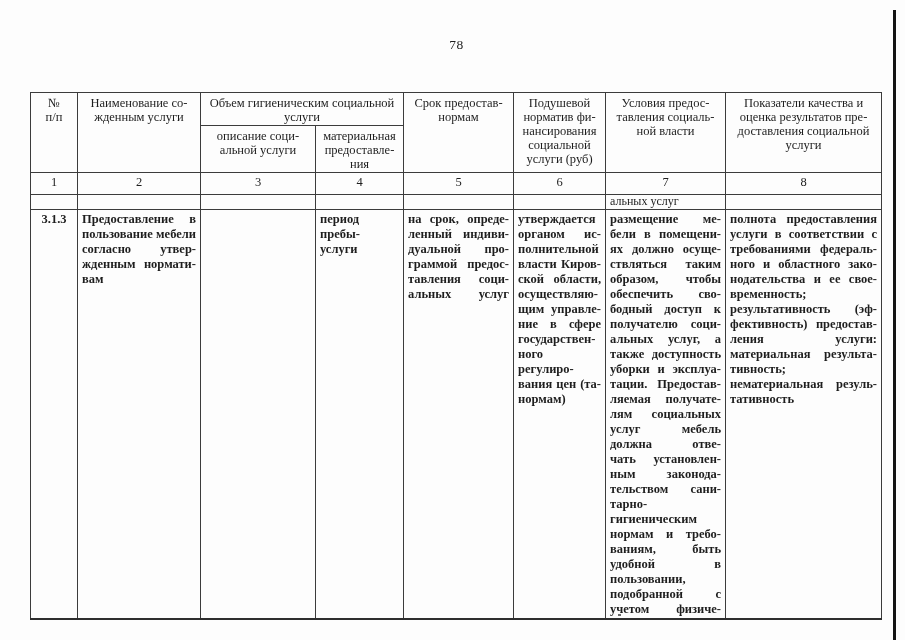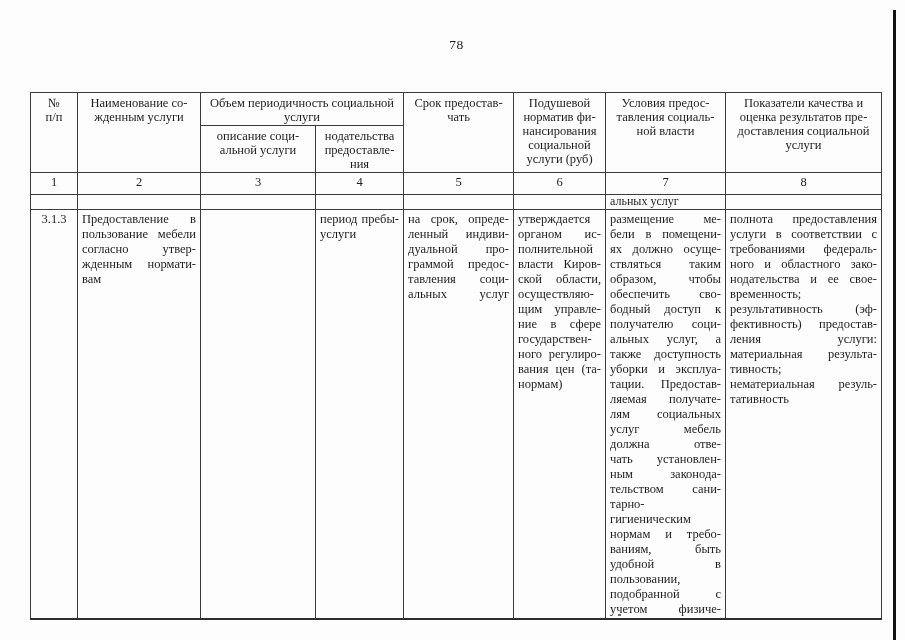--- a/index.html
+++ b/index.html
@@ -59,21 +59,21 @@
   }
   .maincenter {
     text-align: center; text-align-last: center;
     line-height: 15px;
     padding-top: 2px !important;
   }
   .row-group  { height: 29px; }
   .row-sub    { height: 42px; }
   .row-nums   { height: 22px; }
   .row-carry  { height: 15px; }
-  .row-main   { height: 404px; }
+  .row-main   { height: 404px; font-weight: bold; }
   .scan-line {
     position: absolute;
     left: 893px; top: 10px;
     width: 3px; height: 630px;
     background: #141414;
   }
   .scan-speck {
     position: absolute;
     left: 618px; top: 614px;
     width: 3px; height: 2px;
@@ -95,41 +95,41 @@
       <col style="width:92px">
       <col style="width:120px">
       <col style="width:156px">
   </colgroup>
   <tbody>
     <tr class="row-group">
       <td class="hdr" rowspan="2">№
 п/п</td>
       <td class="hdr" rowspan="2">Наименование со-
 жденным услуги</td>
-      <td class="hdr" colspan="2">Объем периодичность социальной
+      <td class="hdr" colspan="2">Объем гигиеническим социальной
 услуги</td>
       <td class="hdr" rowspan="2">Срок предостав-
-чать</td>
+нормам</td>
       <td class="hdr" rowspan="2">Подушевой
 норматив фи-
 нансирования
 социальной
 услуги (руб)</td>
       <td class="hdr" rowspan="2">Условия предос-
 тавления социаль-
 ной власти</td>
       <td class="hdr" rowspan="2">Показатели качества и
 оценка результатов  пре-
 доставления социальной
 услуги</td>
     </tr>
     <tr class="row-sub">
       <td class="hdr">описание соци-
 альной услуги</td>
-      <td class="hdr">нодательства
+      <td class="hdr">материальная
 предоставле-
 ния</td>
     </tr>
     <tr class="row-nums">
       <td class="numcell">1</td>
       <td class="numcell">2</td>
       <td class="numcell">3</td>
       <td class="numcell">4</td>
       <td class="numcell">5</td>
       <td class="numcell">6</td>

